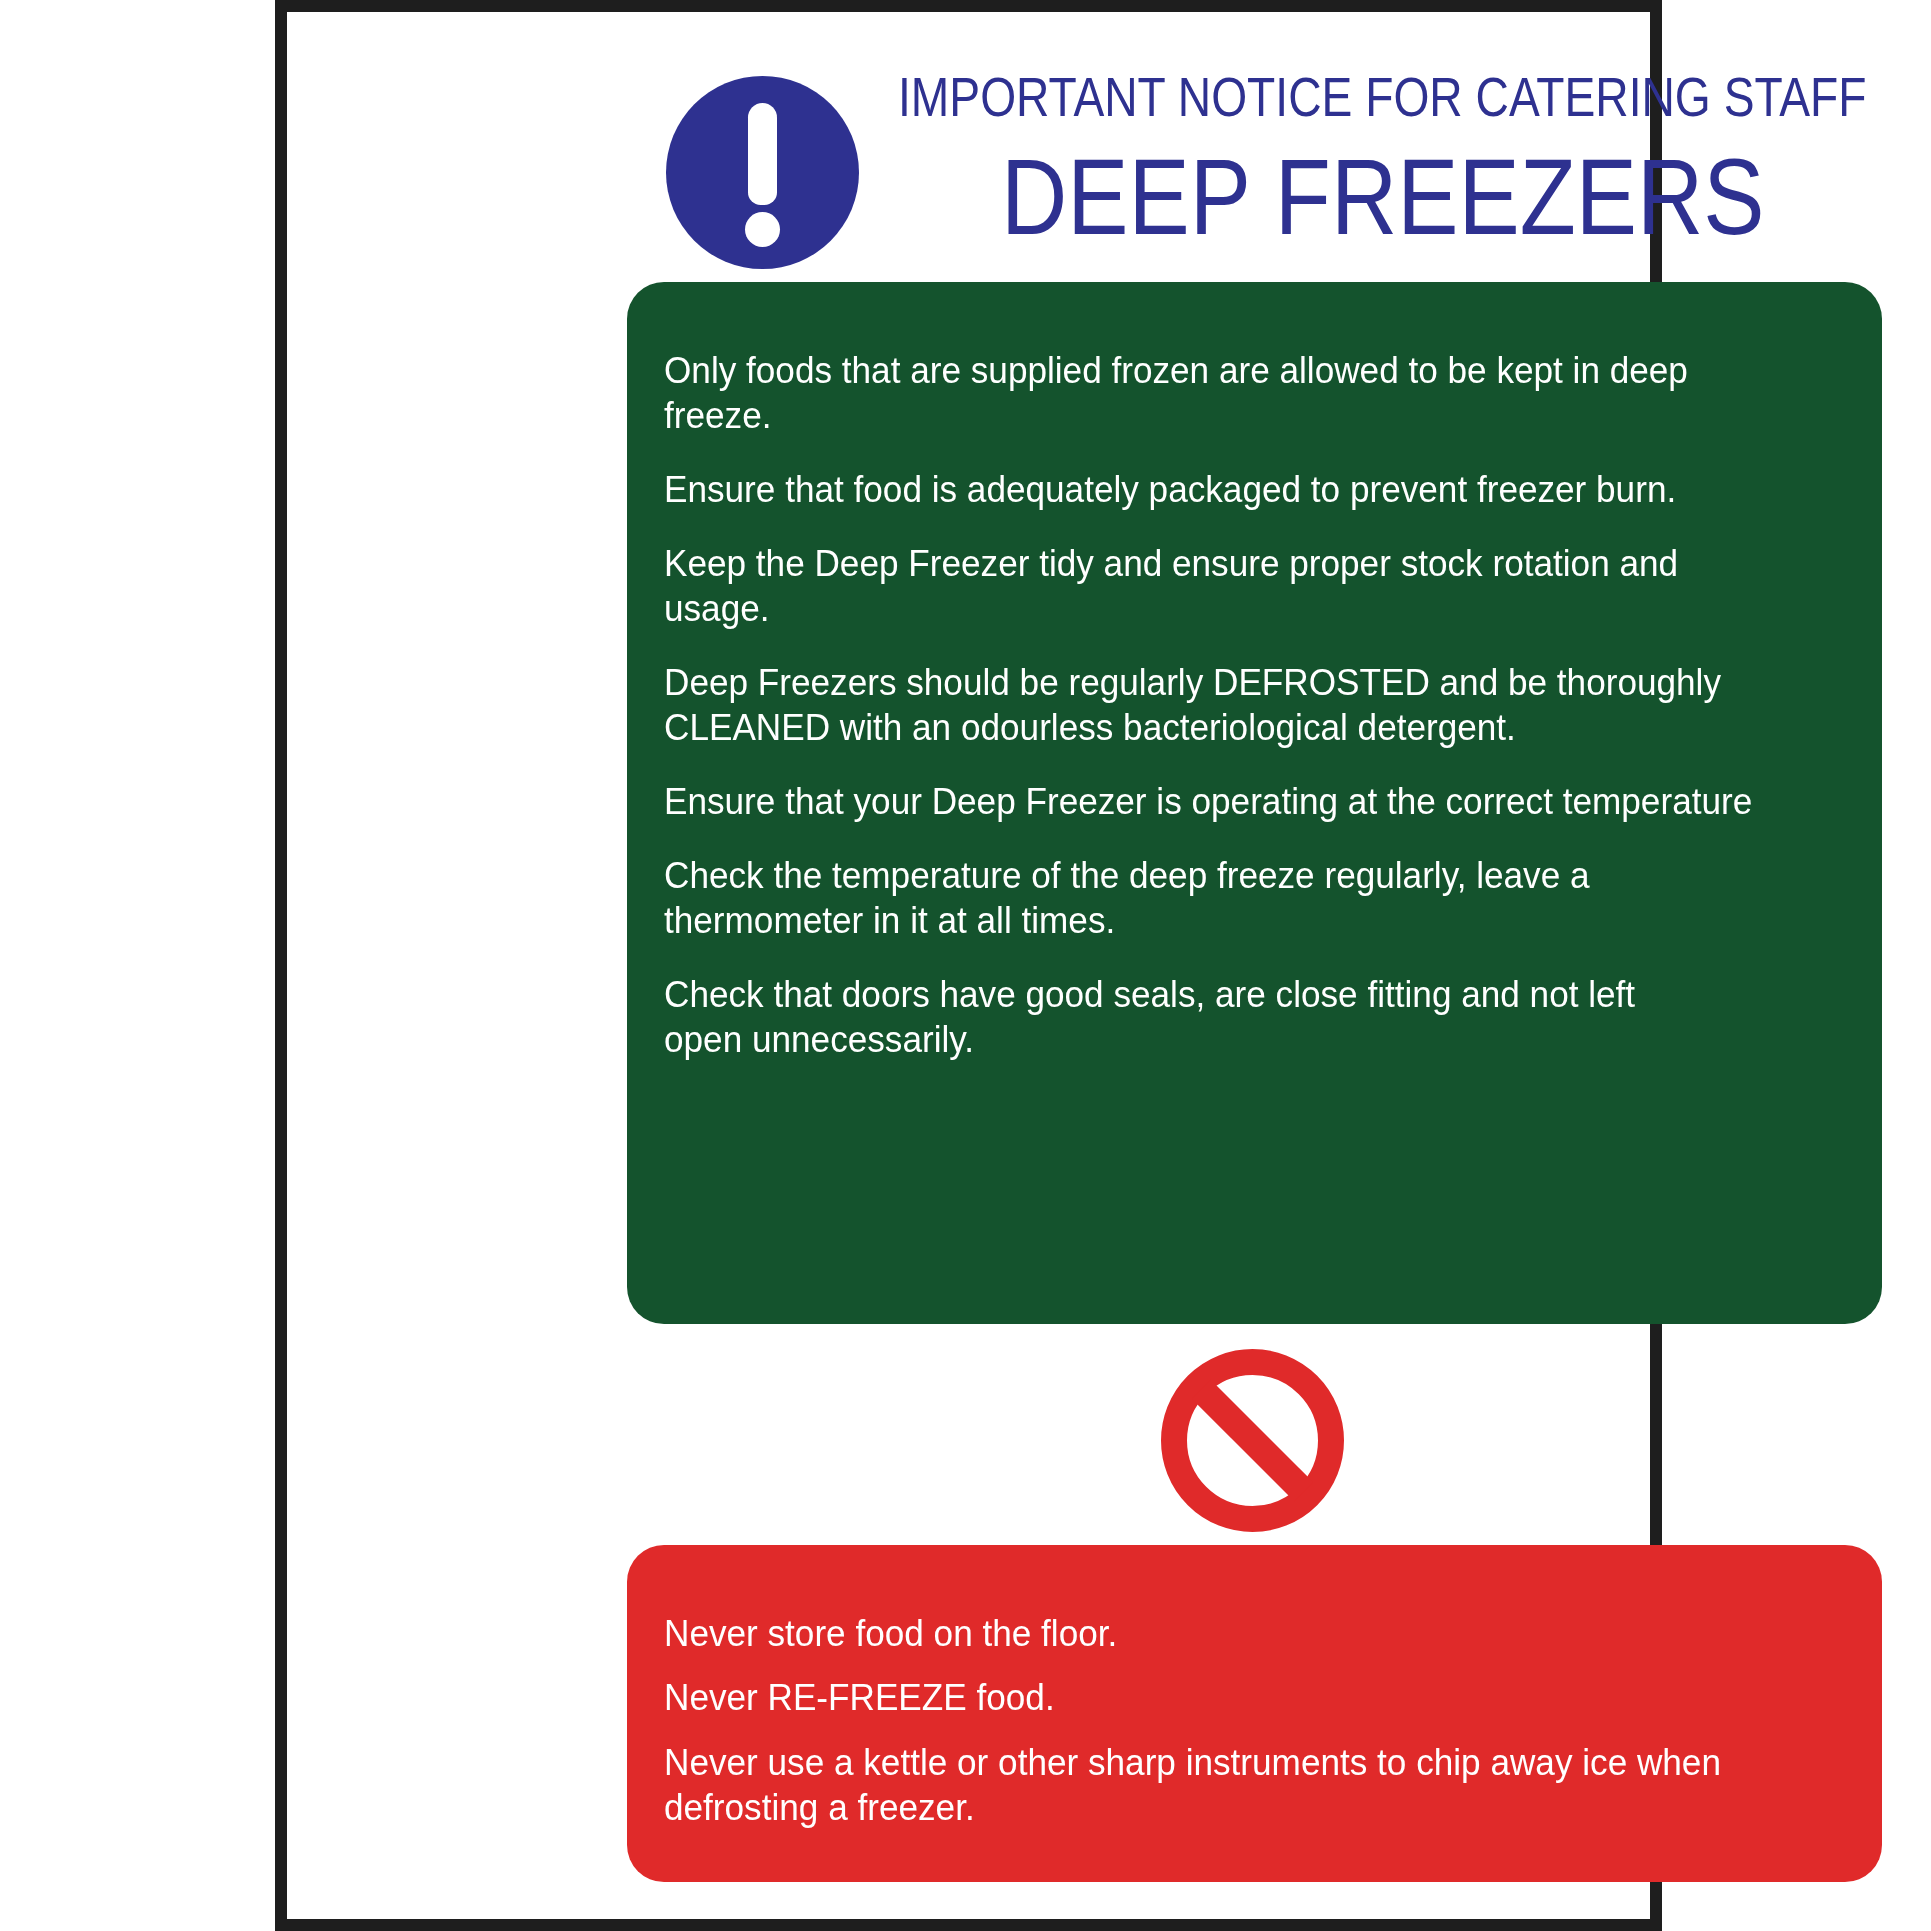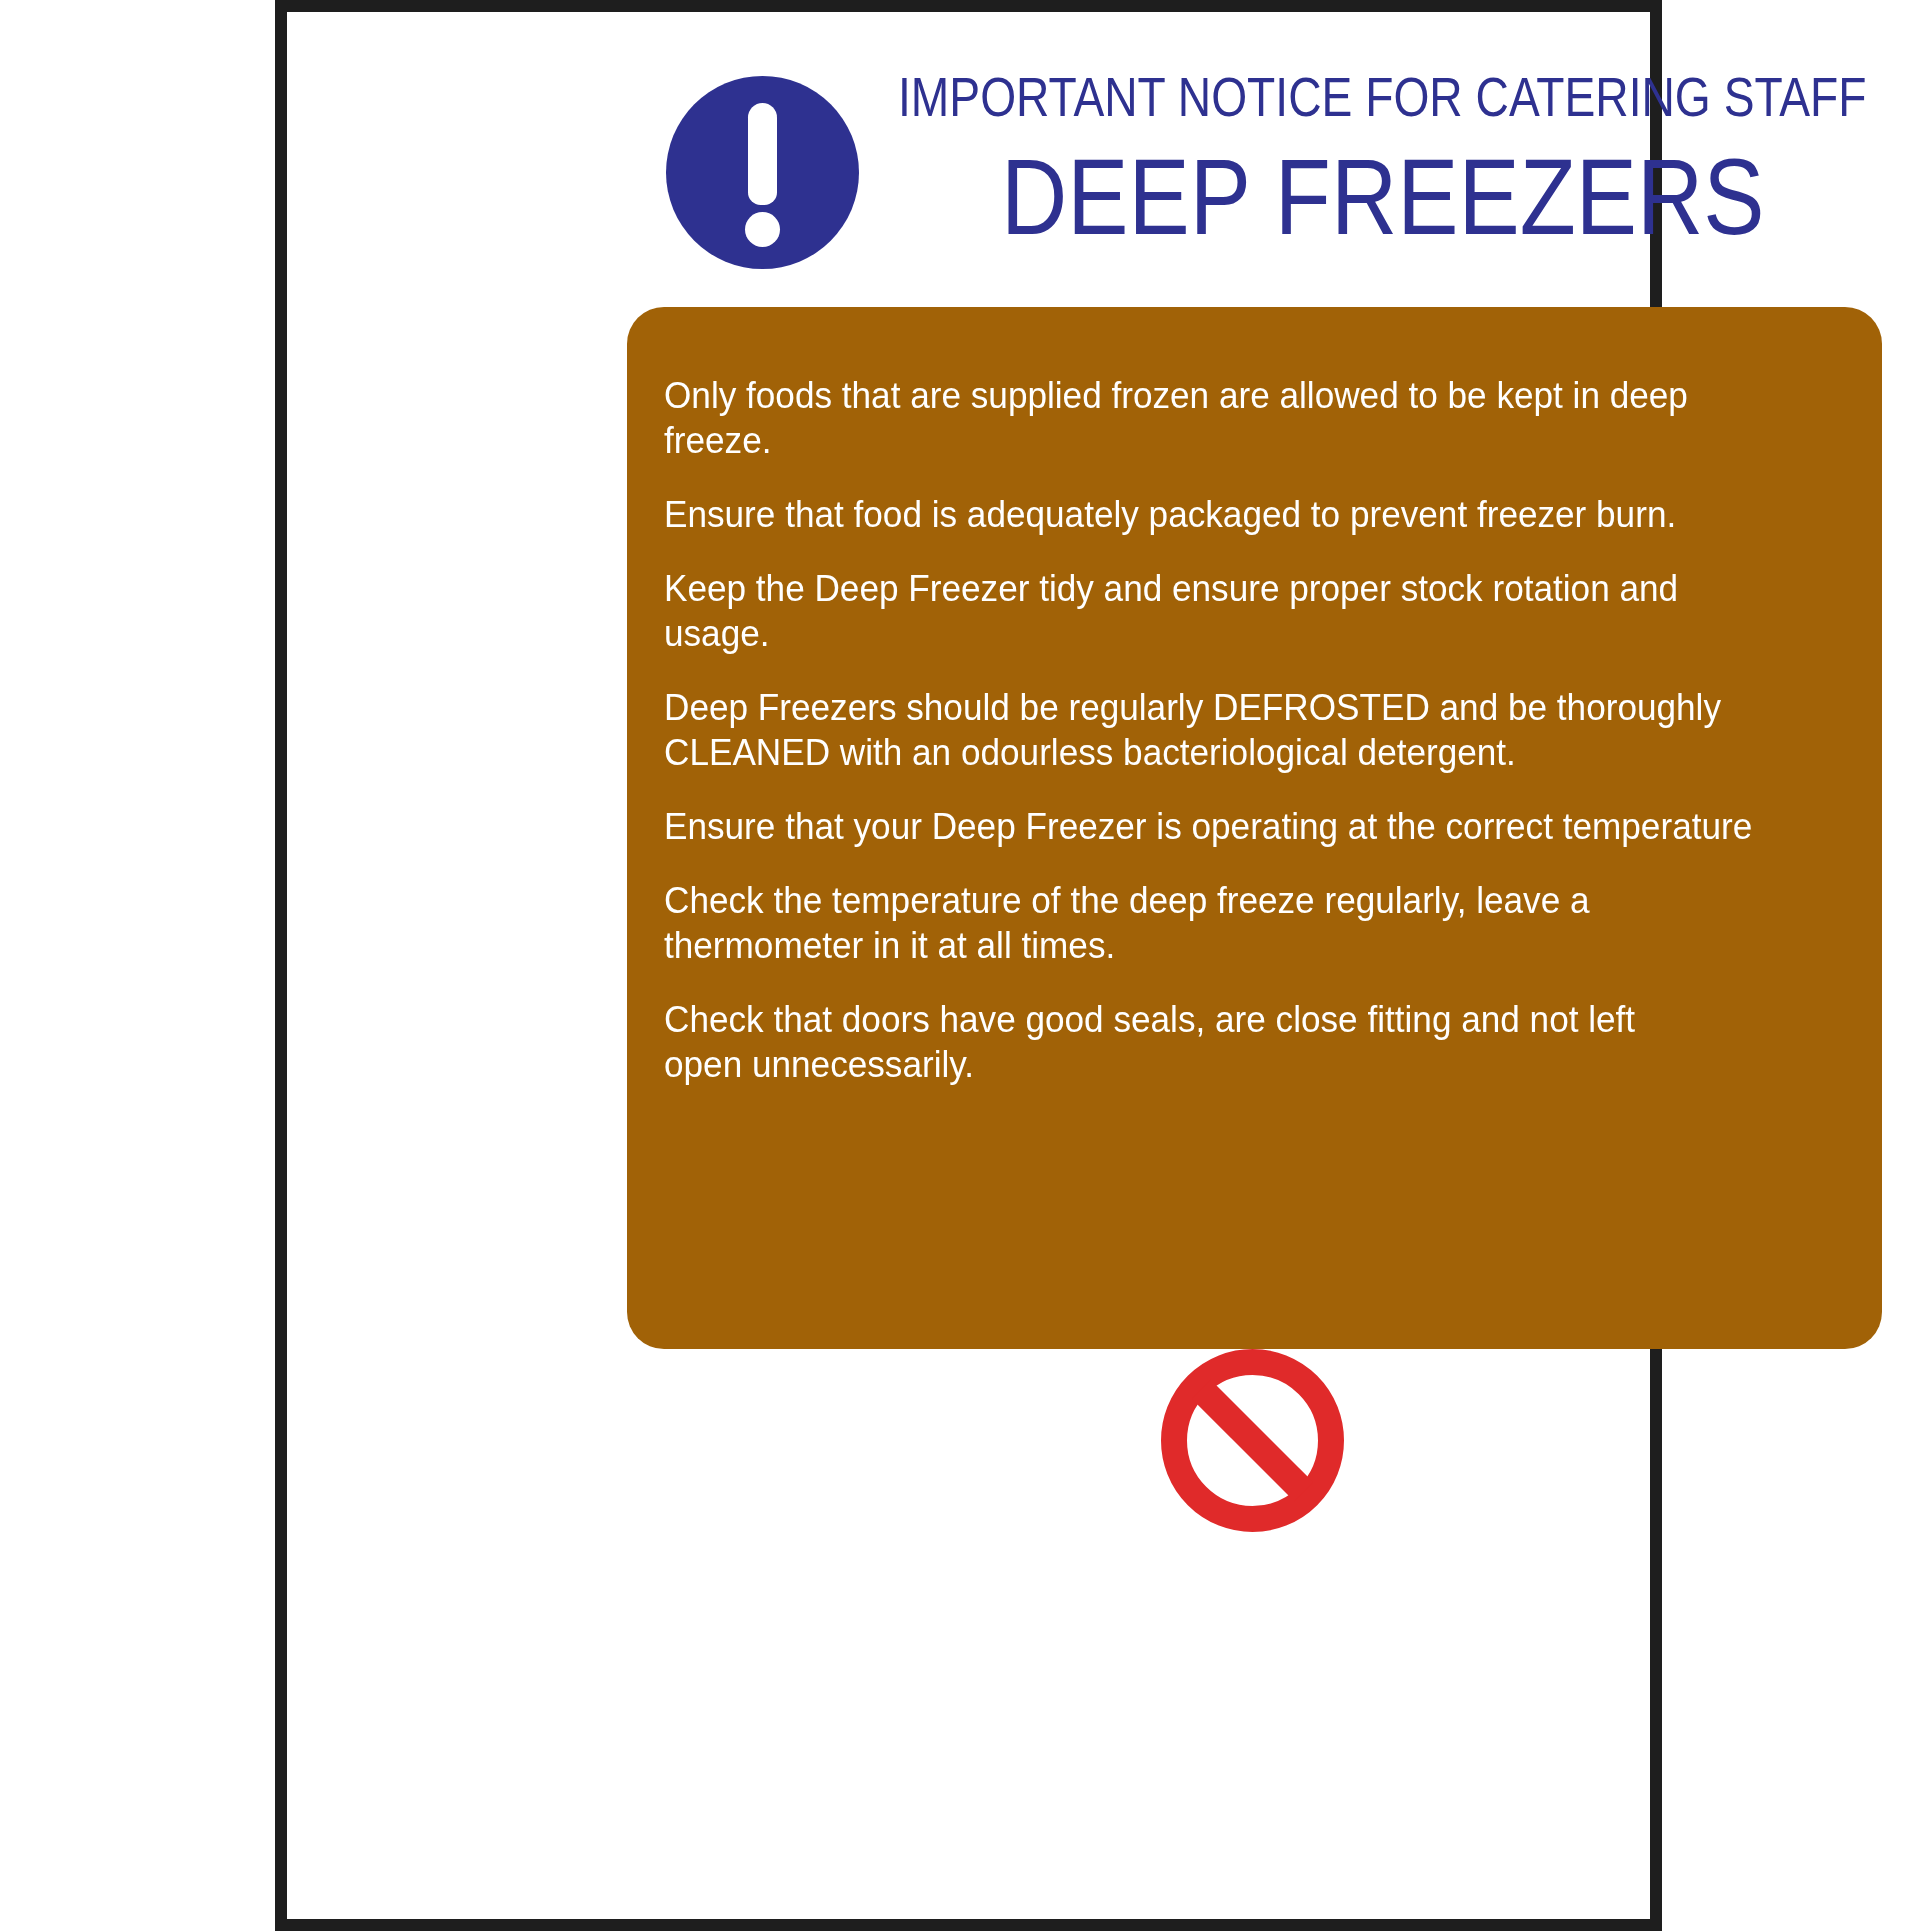--- a/index.html
+++ b/index.html
@@ -19,21 +19,21 @@
   
   .notice-line{position:absolute;left:611px;top:58px;font-size:55px;line-height:55px;
                color:#2e3190;white-space:nowrap;transform:scaleX(0.84);transform-origin:0 0;}
   .big-title{position:absolute;left:714px;top:131px;font-size:108px;line-height:108px;
              color:#2e3190;white-space:nowrap;transform:scaleX(0.85);transform-origin:0 0;
              letter-spacing:0px;}
 
   
   .panel{position:absolute;left:340px;width:1255px;box-sizing:border-box;border-radius:37px;
          color:#ffffff;}
-  .panel.blue{top:295px;height:1042px;background:#a16207;padding:66px 37px 0 37px;}
+  .panel.blue{top:270px;height:1042px;background:#14532d;padding:66px 37px 0 37px;}
   .panel.red{top:1533px;height:337px;background:#e02a2a;padding:66px 37px 0 37px;}
 
   .cond{transform:scaleX(0.95);transform-origin:0 0;}
   .para{margin:0 0 29px 0;font-size:37px;line-height:45px;}
   .panel.red .para{margin:0 0 19.3px 0;}
   .ln{display:block;white-space:nowrap;}
 
   .temp{font-size:56px;line-height:68px;letter-spacing:2.9px;text-align:center;
         margin:35px 0 66px 0;white-space:pre;}
 
@@ -91,16 +91,30 @@
           <span class="ln">open unnecessarily.</span>
         </p>
       </div>
     </div>
 
     <div class="p-icon">
       <div class="p-ring"></div>
       <div class="p-slash"></div>
     </div>
 
+    <div class="panel red">
+      <div class="cond">
+        <p class="para">
+          <span class="ln">Never store food on the floor.</span>
+        </p>
+        <p class="para">
+          <span class="ln">Never RE-FREEZE food.</span>
+        </p>
+        <p class="para">
+          <span class="ln">Never use a kettle or other sharp instruments to chip away ice when</span>
+          <span class="ln">defrosting a freezer.</span>
+        </p>
+      </div>
+    </div>
 
   </div>
 </div>
 
 
 </body></html>

